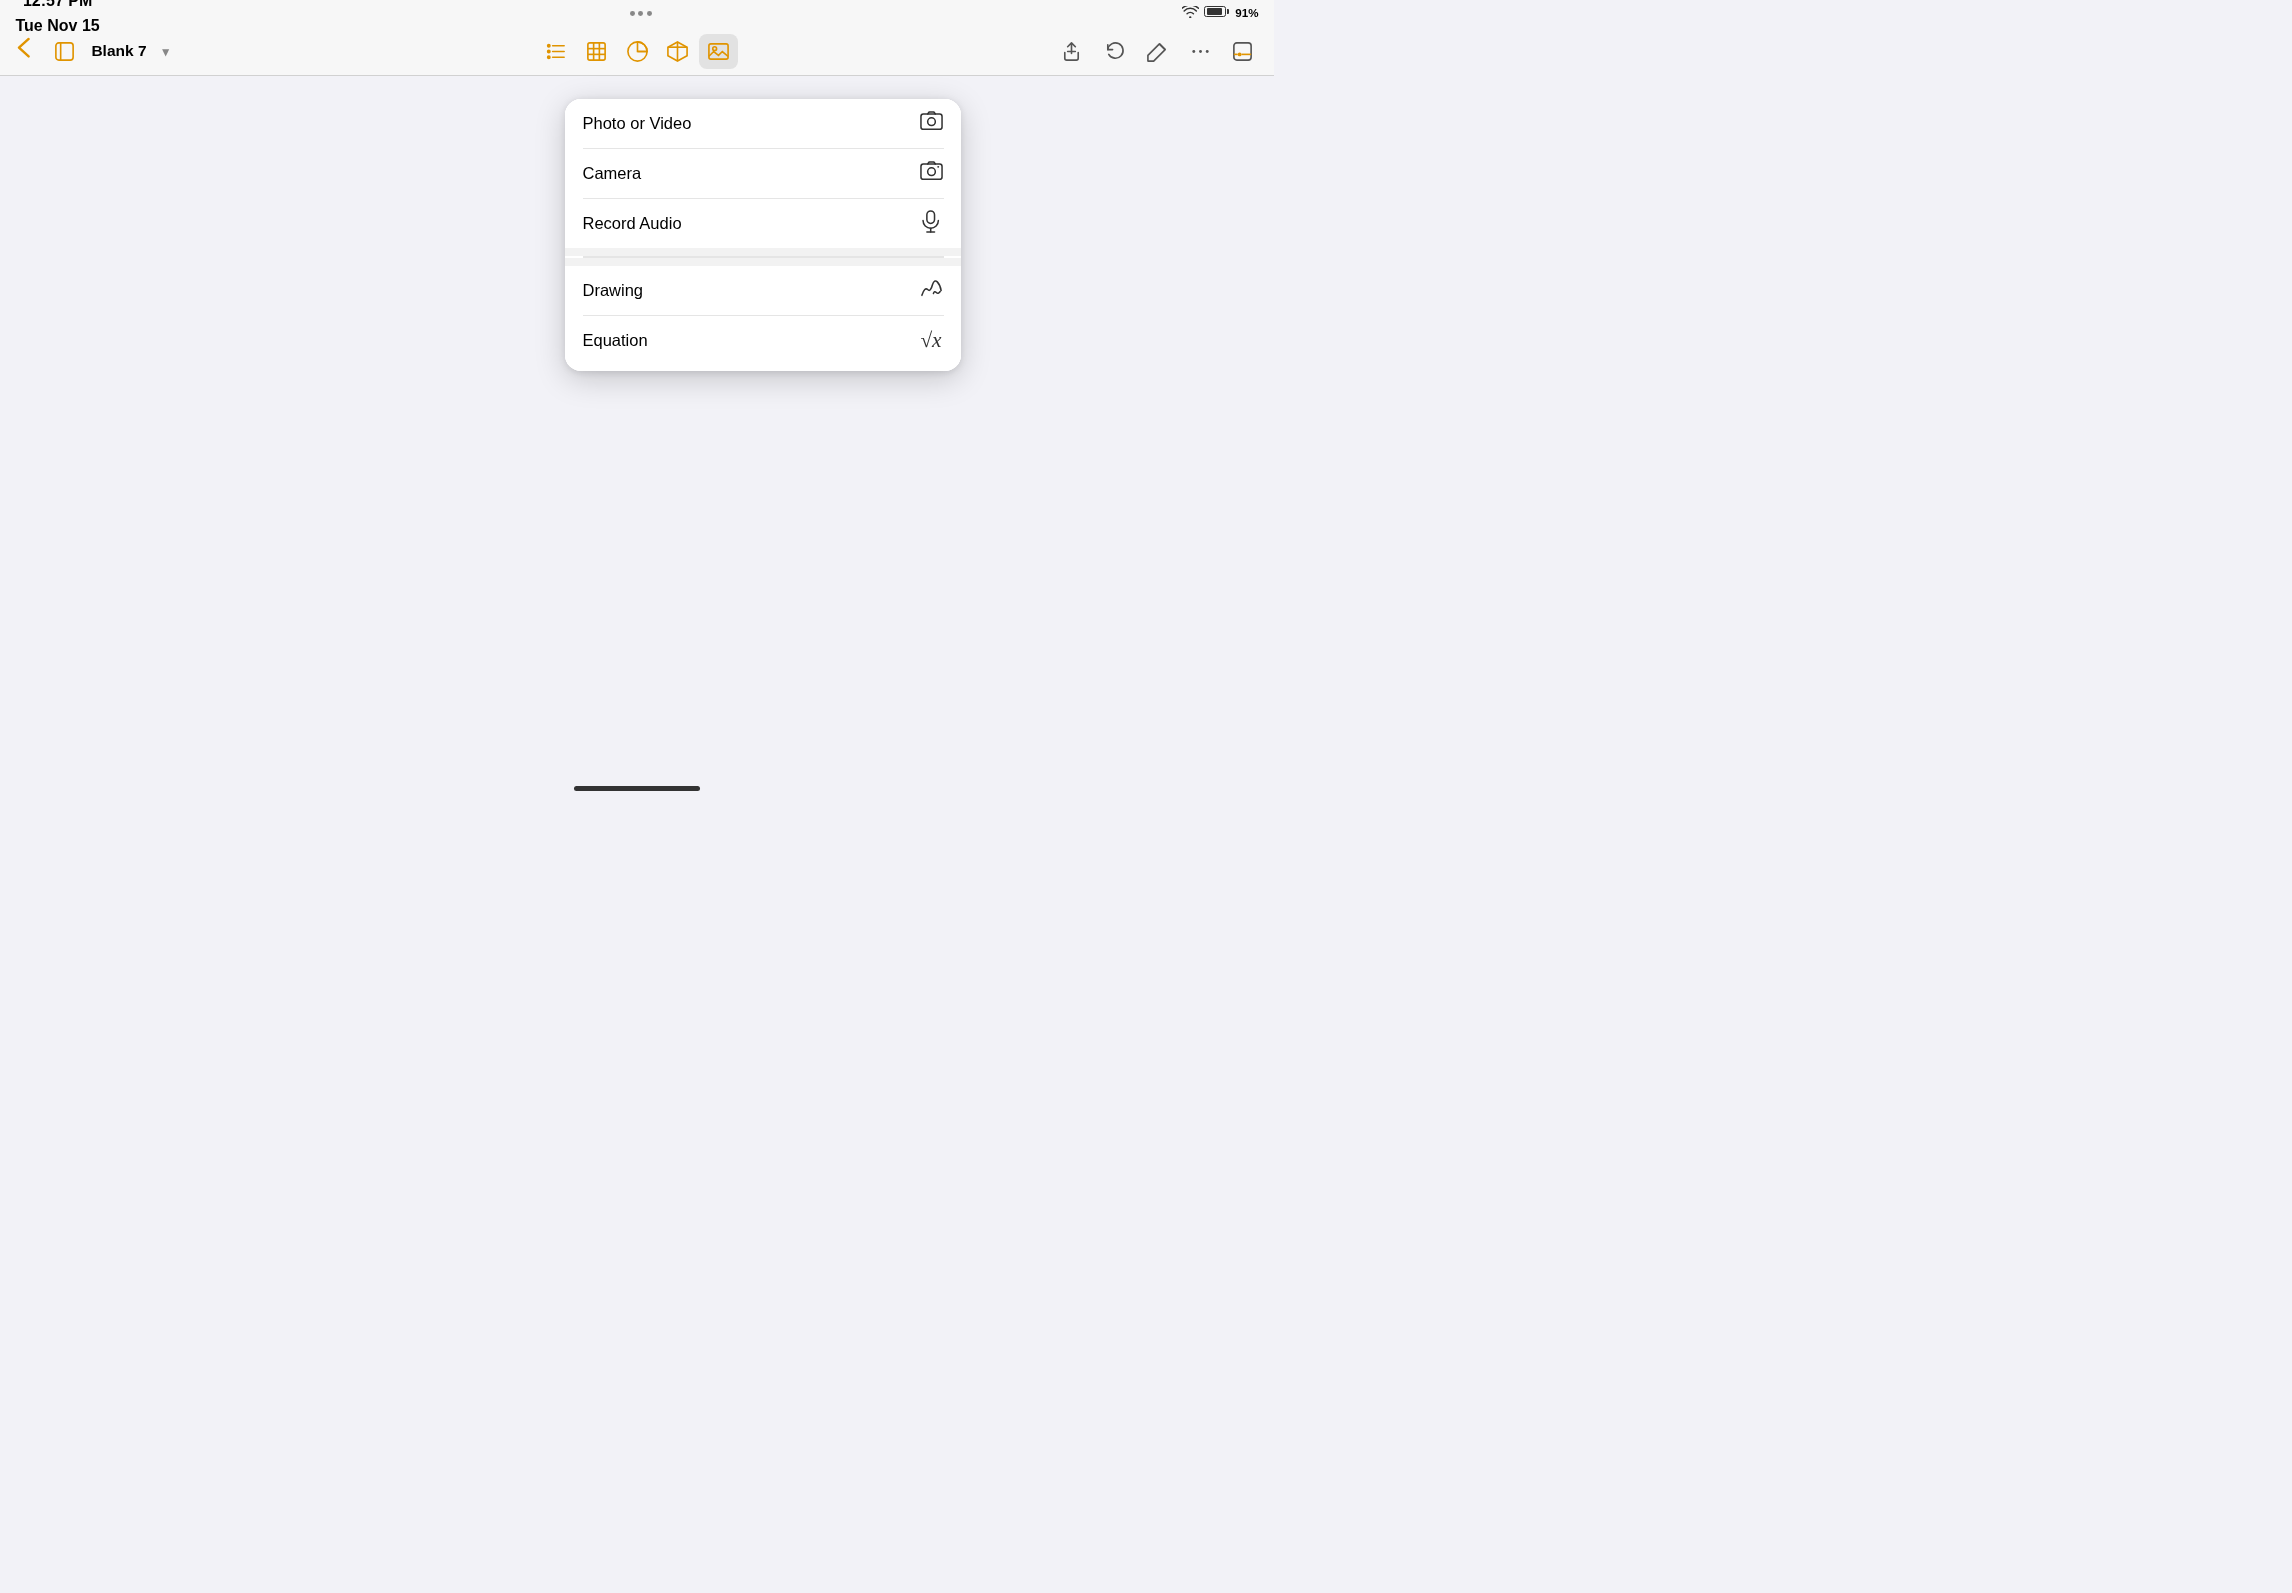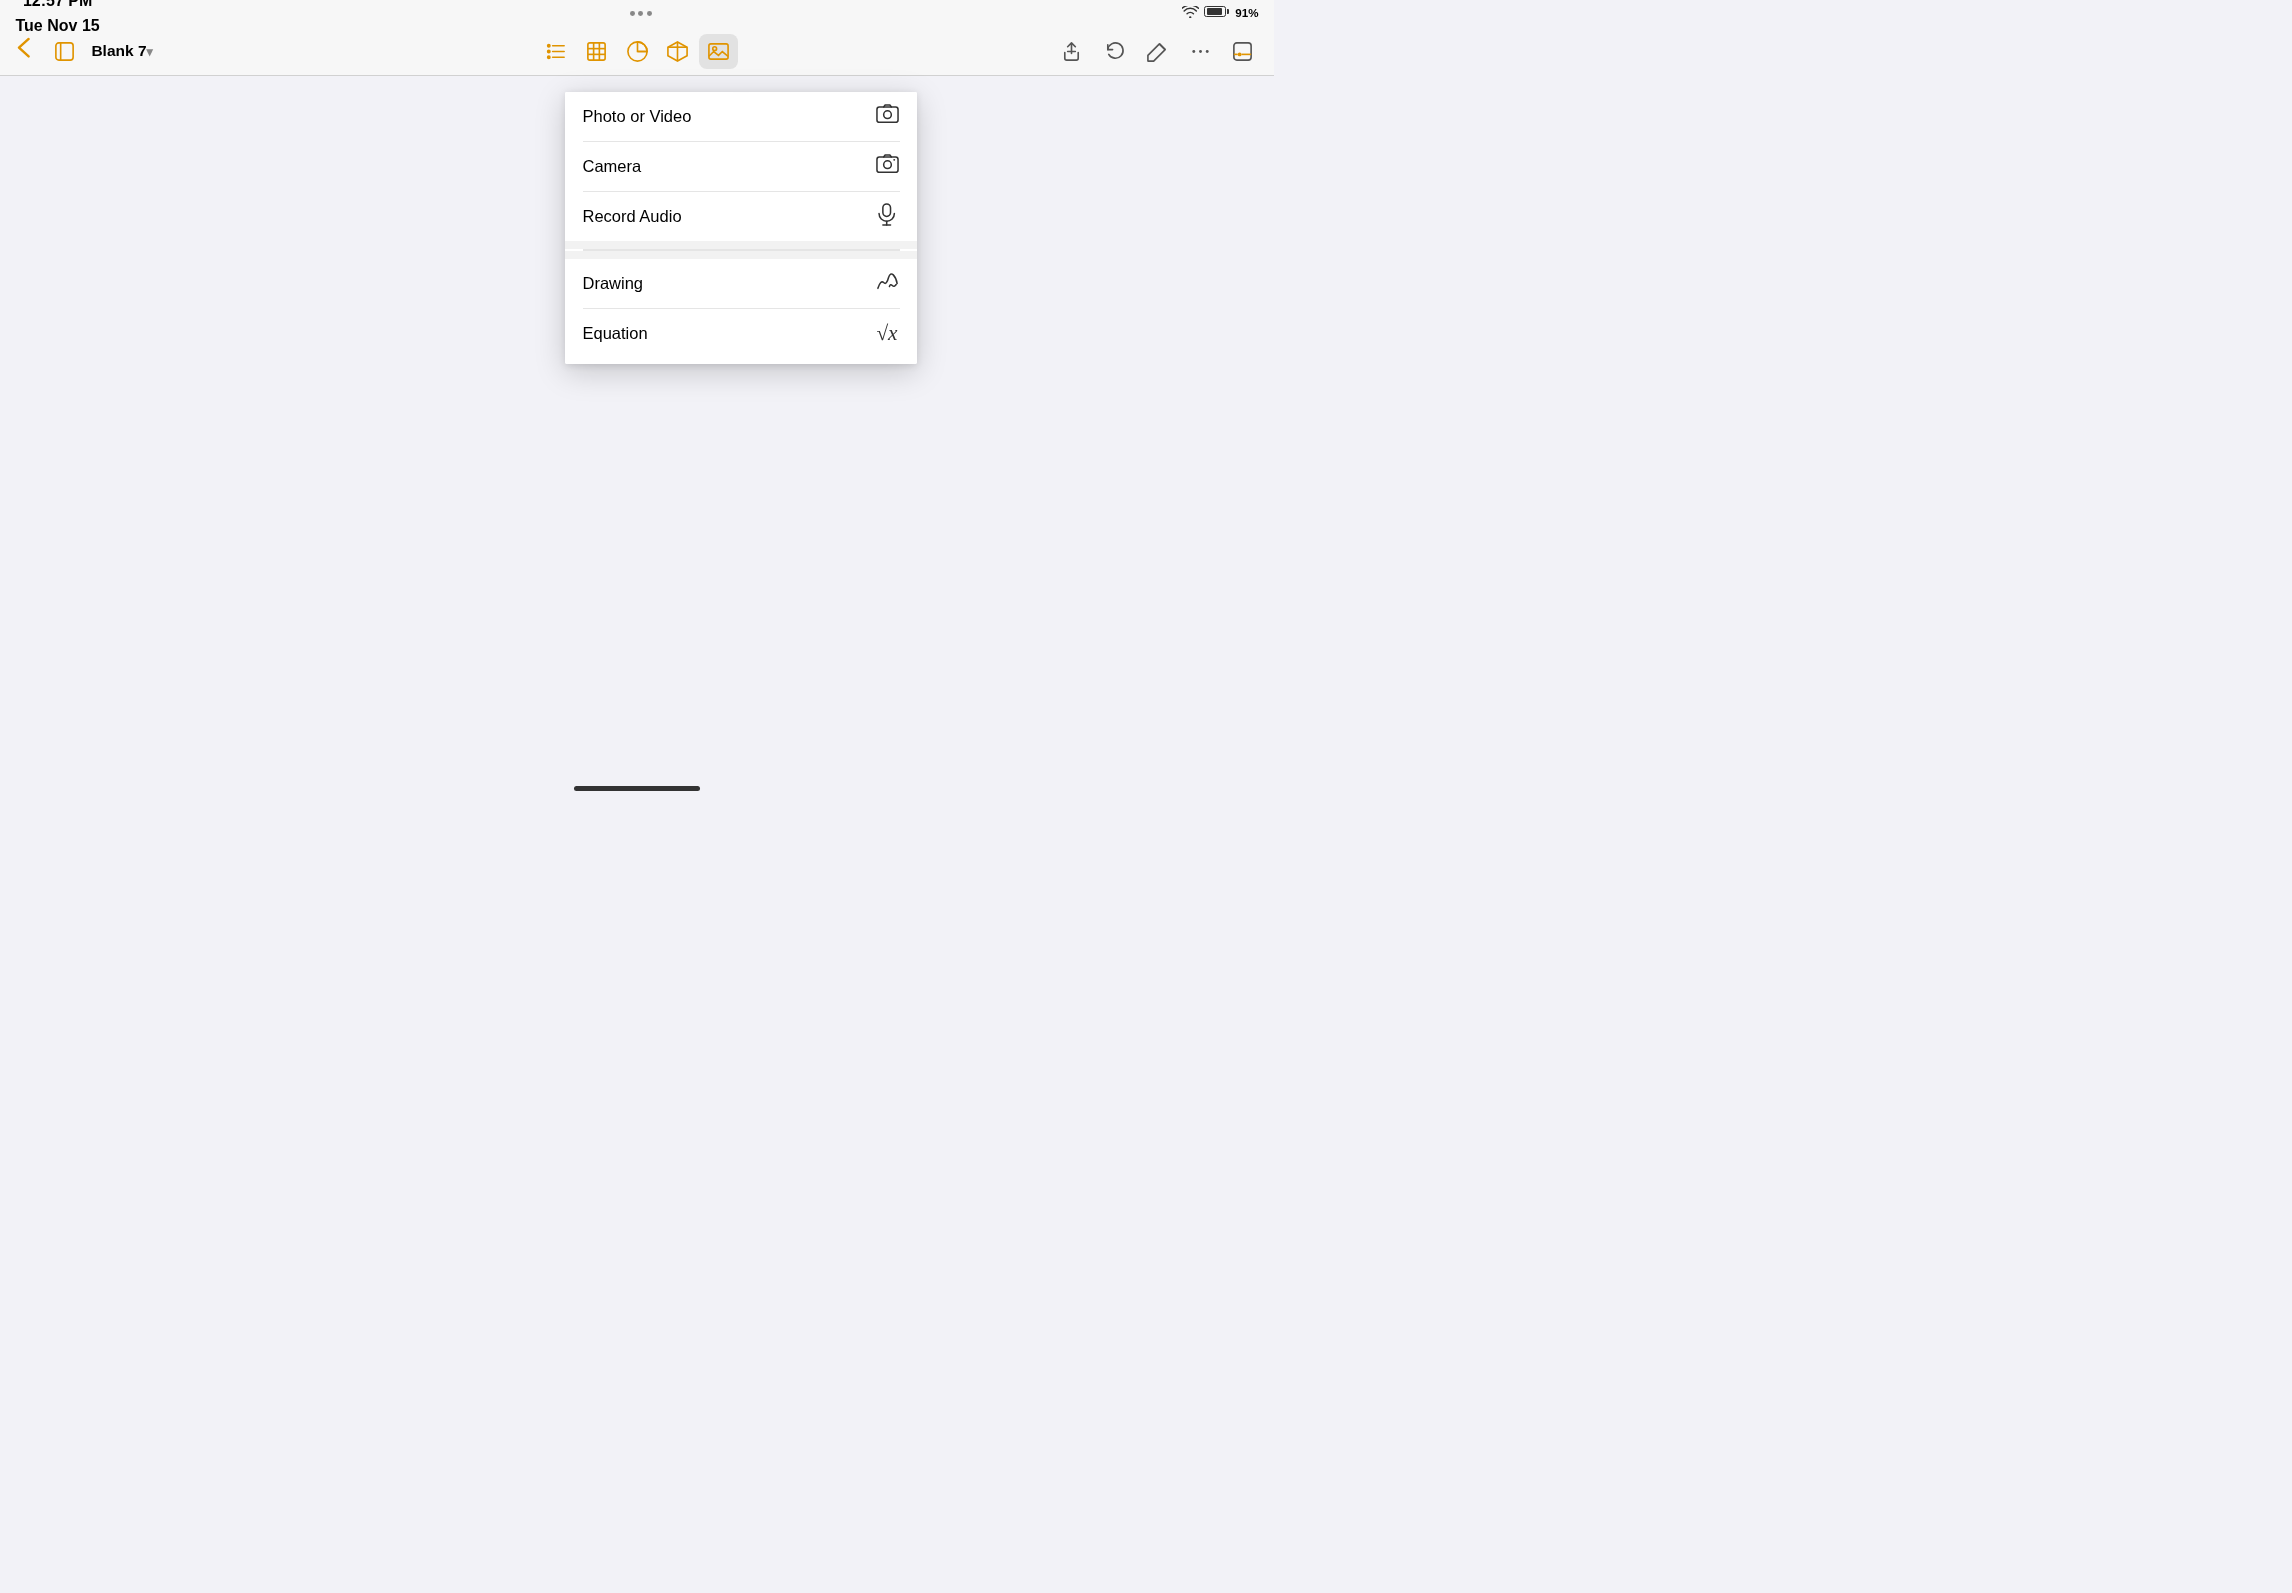--- a/index.html
+++ b/index.html
@@ -68,46 +68,46 @@
       display: flex;
       align-items: center;
       gap: 3.9px;
       flex: 1;
       justify-content: flex-end;
     }
 
     .doc-title {
       display: flex;
       align-items: center;
-      gap: 0;
+      gap: 16px;
       font-size: 15.5px;
       font-weight: 600;
       color: #000;
     }
 
     .doc-title-chevron {
       font-size: 12.6px;
       color: #888;
     }
 
     
     .main-content {
       background: #f2f2f7;
       position: relative;
       height: calc(797px - 76px);
     }
 
     
     .dropdown-menu {
       position: absolute;
-      top: 16px;
+      top: 23px;
       left: 565px;
-      width: 352px;
+      width: 396px;
       background: #fff;
-      border-radius: 2px;
+      border-radius: 16px;
       box-shadow: 0 7.8px 31px rgba(0,0,0,0.18), 0 1.9px 7.8px rgba(0,0,0,0.10);
       overflow: hidden;
       z-index: 100;
     }
 
     
     .dropdown-menu::before {
       content: '';
       position: absolute;
       top: -9.7px;

